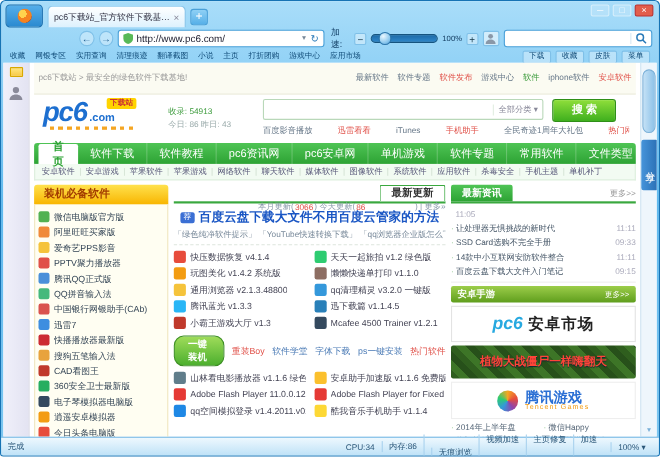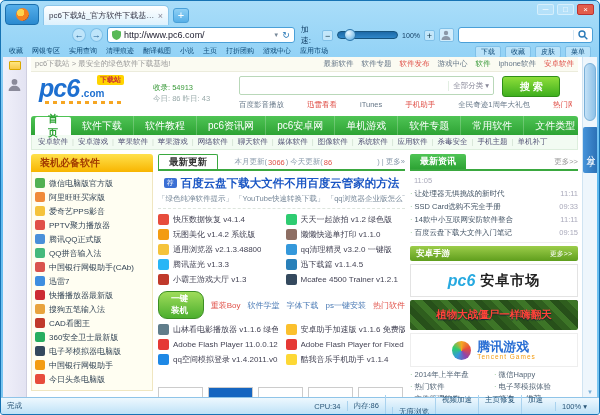--- a/index.html
+++ b/index.html
@@ -64,21 +64,21 @@
   .lsq { width:12px; height:9px; background:linear-gradient(#ffe680,#f7c948); border:1px solid #d9a800; border-radius:1px; }
   .pagearea { flex:1; position:relative; background:#fff; overflow:hidden; padding:0 4px; }
   .scrollcol { flex:0 0 15px; background:#eef6fc; border-left:1px solid #d0e4f2; position:relative; }
   .sthumb { position:absolute; top:6px; left:1px; width:12px; height:58px; border-radius:6px;
     background:linear-gradient(90deg,#c4e1f6,#8ec2e8); border:1px solid #7ab0d8; }
   .sharetab { position:absolute; top:70px; left:0; width:15px; height:46px; background:linear-gradient(90deg,#4694da,#2a6fb4);
     border-radius:2px; color:#fff; font-size:9px; writing-mode:vertical-rl; text-align:center; line-height:15px; letter-spacing:2px; }
   .sdown { position:absolute; bottom:2px; left:0; width:100%; text-align:center; font-size:6px; color:#7ab0d8; }
 
   
-  .ptopbar { height:15px; background:#fbfbf2; border-bottom:1px solid #ececdc; display:flex; align-items:center;
+  .ptopbar { height:29px; background:#fbfbf2; border-bottom:1px solid #ececdc; display:flex; align-items:center;
     padding:0 4px; font-size:7.5px; color:#999; }
   .ptopbar .plinks { margin-left:auto; display:flex; gap:8px; }
   .ptopbar .plinks span { white-space:nowrap; }
 
   
   .pheader { height:44px; position:relative; }
   .slogo { position:absolute; left:8px; top:3px; width:105px; }
   .slogo .big { font-size:25px; font-weight:bold; font-style:italic; color:#1d6fd0; letter-spacing:-1px; line-height:26px; }
   .slogo .com { font-size:10px; font-weight:bold; color:#1d6fd0; margin-left:2px; }
   .slogo .badge { position:absolute; left:58px; top:0; background:#ffd400; color:#c33; font-size:7px;
@@ -112,21 +112,21 @@
   .colM { flex:1; min-width:0; }
   .colR { flex:0 0 168px; }
 
   .sb-head { height:18px; background:linear-gradient(#ffe14d,#f8b500); color:#a33c00; font-weight:bold;
     font-size:10px; line-height:18px; padding-left:9px; border-radius:3px 3px 0 0; }
   .sb-list { background:#fffef2; border:1px solid #f0e6c0; border-top:none; padding:4px 3px; }
   .sb-item { display:flex; align-items:center; gap:4px; height:14px; }
   .sb-ico { width:10px; height:10px; border-radius:2px; flex:0 0 auto; }
   .sb-item .lbl { font-size:8px; color:#345; white-space:nowrap; overflow:hidden; }
 
-  .m-tabbar { height:17px; border-bottom:2px solid #3aa83f; display:flex; align-items:flex-end; }
+  .m-tabbar { height:17px; border-bottom:2px solid #3aa83f; display:flex; align-items:flex-end;flex-direction:column; }
   .m-tab { background:#fff; border:1px solid #3aa83f; border-bottom:none; font-size:9.5px; font-weight:bold;
     color:#333; padding:0 10px; line-height:14px; border-radius:2px 2px 0 0; }
   .m-info { margin-left:auto; font-size:7.5px; display:flex; gap:1px; align-items:center; padding-bottom:2px; }
   .headline { text-align:center; margin-top:5px; font-size:11.5px; font-weight:bold; color:#1a56c4; white-space:nowrap; overflow:hidden; }
   .headline .tag { display:inline-block; background:#3b6fd4; color:#fff; font-size:7px; font-weight:normal;
     border-radius:2px; padding:0 3px; margin-right:4px; vertical-align:2px; line-height:10px; }
   .m-sub { text-align:center; font-size:7.5px; color:#789; margin-top:3px; white-space:nowrap; overflow:hidden; border-bottom:1px dashed #dde5dd; padding-bottom:4px; }
   .ugrid { display:grid; grid-template-columns:1fr 1fr; column-gap:8px; margin-top:3px; }
   .uitem { display:flex; align-items:center; gap:4px; height:15px; min-width:0; }
   .u-ico { width:11px; height:11px; border-radius:2px; flex:0 0 auto; }
@@ -404,21 +404,21 @@
                 <span class="lbl">360安全卫士最新版</span>
               </div>
 
               <div class="sb-item">
                 <span class="sb-ico" style="background: rgb(52, 73, 94);"></span>
                 <span class="lbl">电子琴模拟器电脑版</span>
               </div>
 
               <div class="sb-item">
                 <span class="sb-ico" style="background: rgb(243, 156, 18);"></span>
-                <span class="lbl">中国银行网银助手</span>
+                <span class="lbl">逍遥安卓模拟器</span>
               </div>
 
               <div class="sb-item">
                 <span class="sb-ico" style="background: rgb(231, 76, 60);"></span>
                 <span class="lbl">今日头条电脑版</span>
               </div>
             </div>
         </div>
 
         <div class="colM">

